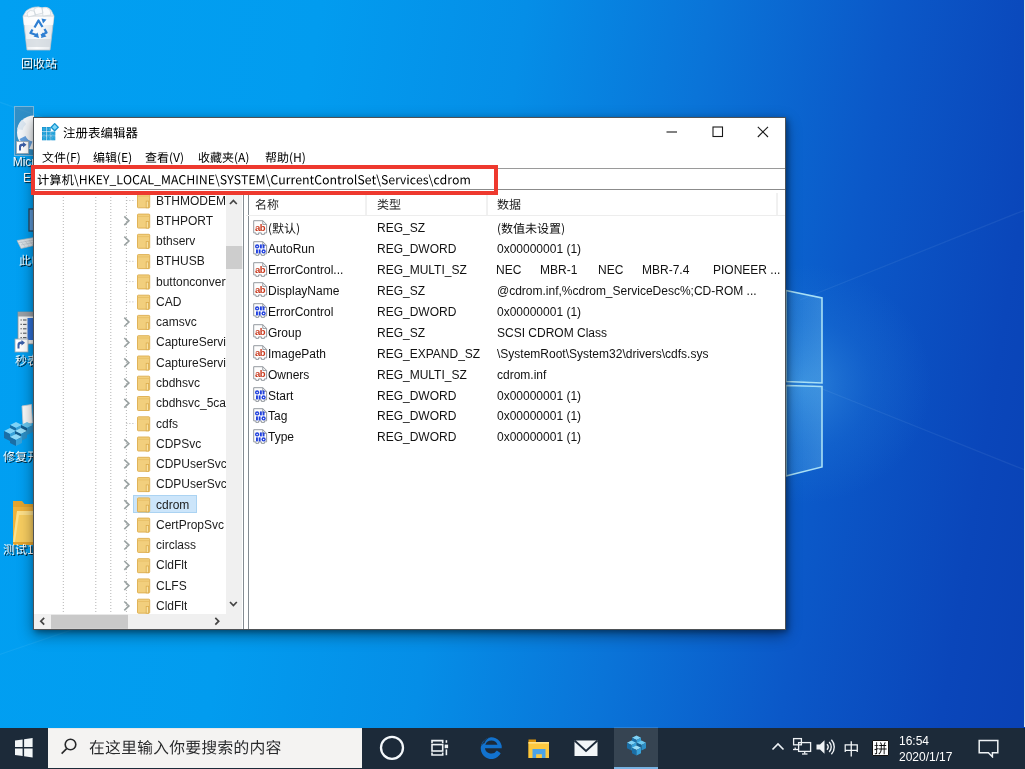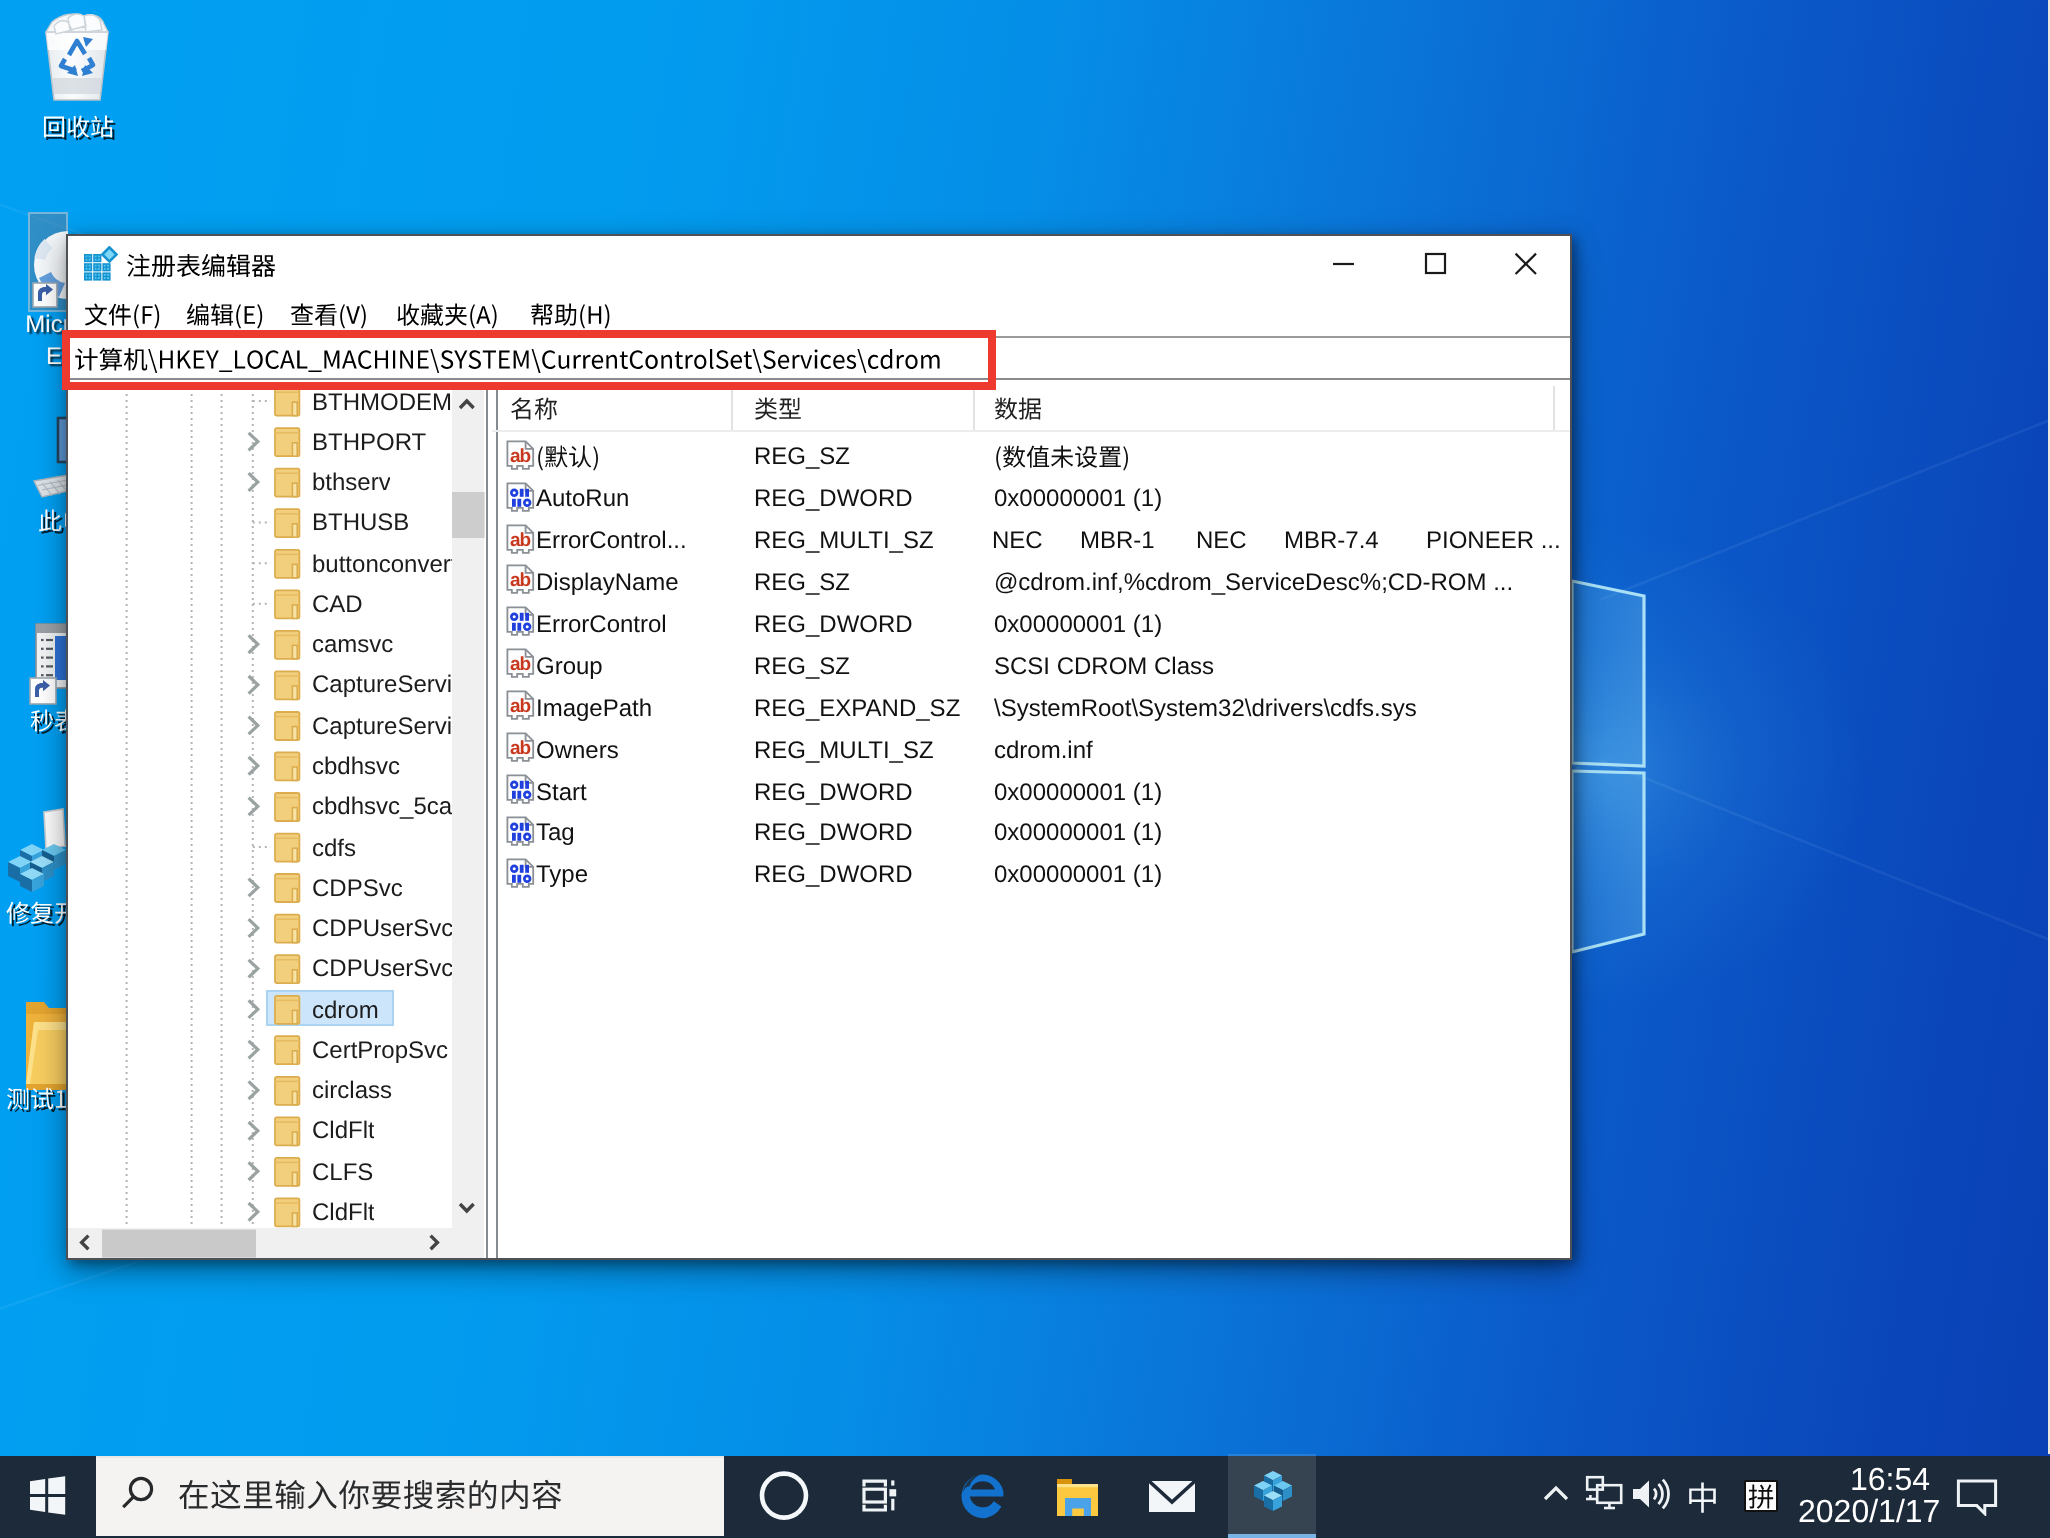--- a/index.html
+++ b/index.html
@@ -644,16 +644,16 @@
       <path d="M16.4,1.8 a10.5,10.5 0 0 1 0,14.4"></path>
 </g>
   </svg>
 <svg style="position:absolute;left:842.5px;top:736.4px;overflow:visible" width="18" height="24">
     <path transform="translate(0,19.1)" d="M7.6 -13.9V-10.9H1.6V-3.1H2.8V-4.1H7.6V1.3H8.9V-4.1H13.6V-3.2H14.9V-10.9H8.9V-13.9ZM2.8 -5.3V-9.7H7.6V-5.3ZM13.6 -5.3H8.9V-9.7H13.6Z" fill="#f4f8fa"></path>
   </svg>
 <div class="abs" style="left:871.8px;top:739.6px;width:16.8px;height:16.8px;background:#fdfdfd;border:1.6px solid #111;border-radius:1px"></div>
 <svg style="position:absolute;left:873.8px;top:738.0px;overflow:visible" width="15" height="19">
     <path transform="translate(0,15.3)" d="M6.0 -10.6C6.5 -9.9 6.9 -8.9 7.1 -8.3L8.1 -8.8C7.8 -9.3 7.3 -10.3 6.8 -11.0ZM2.2 -11.1V-8.4H0.5V-7.5H2.2V-4.6C1.5 -4.4 0.9 -4.2 0.4 -4.1L0.6 -3.1L2.2 -3.6V-0.2C2.2 -0.0 2.1 0.0 1.9 0.0C1.8 0.0 1.3 0.0 0.7 0.0C0.9 0.3 1.0 0.7 1.0 1.0C1.8 1.0 2.3 1.0 2.7 0.8C3.0 0.6 3.1 0.4 3.1 -0.2V-3.9L4.4 -4.4L4.3 -5.3L3.1 -4.9V-7.5H4.4V-8.4H3.1V-11.1ZM9.7 -7.4V-4.7H7.7V-4.8V-7.4ZM10.7 -11.1C10.4 -10.2 9.9 -9.1 9.5 -8.3H5.2V-7.4H6.8V-4.8V-4.7H4.8V-3.7H6.7C6.6 -2.3 6.2 -0.7 4.4 0.4C4.7 0.6 5.0 0.9 5.1 1.1C7.0 -0.2 7.6 -2.1 7.7 -3.7H9.7V1.0H10.6V-3.7H12.6V-4.7H10.6V-7.4H12.2V-8.3H10.5C10.9 -9.0 11.3 -9.9 11.7 -10.7Z" fill="#0c0c0c"></path>
   </svg>
-<div class="abs" style="left:899px;top:733px;width:66px;height:32px;color:#fff;font-size:16px;text-align:right;line-height:16px">16:54<br>2020/1/17</div>
+<div class="abs" style="left:899px;top:733px;width:66px;height:32px;color:#fff;font-size:12px;text-align:left;line-height:16px">16:54<br>2020/1/17</div>
 <svg class="abs" style="left:977px;top:738px" width="24" height="20">
 <path d="M2.2,2.5 h18.6 v12.3 h-5.4 v4 l-4,-4 h-9.2 z" fill="none" stroke="#eef2f5" stroke-width="1.5"></path>
   </svg>
 <div class="abs" style="left:1024px;top:0;width:1px;height:727px;background:#efe9dd"></div>
 </body></html>

